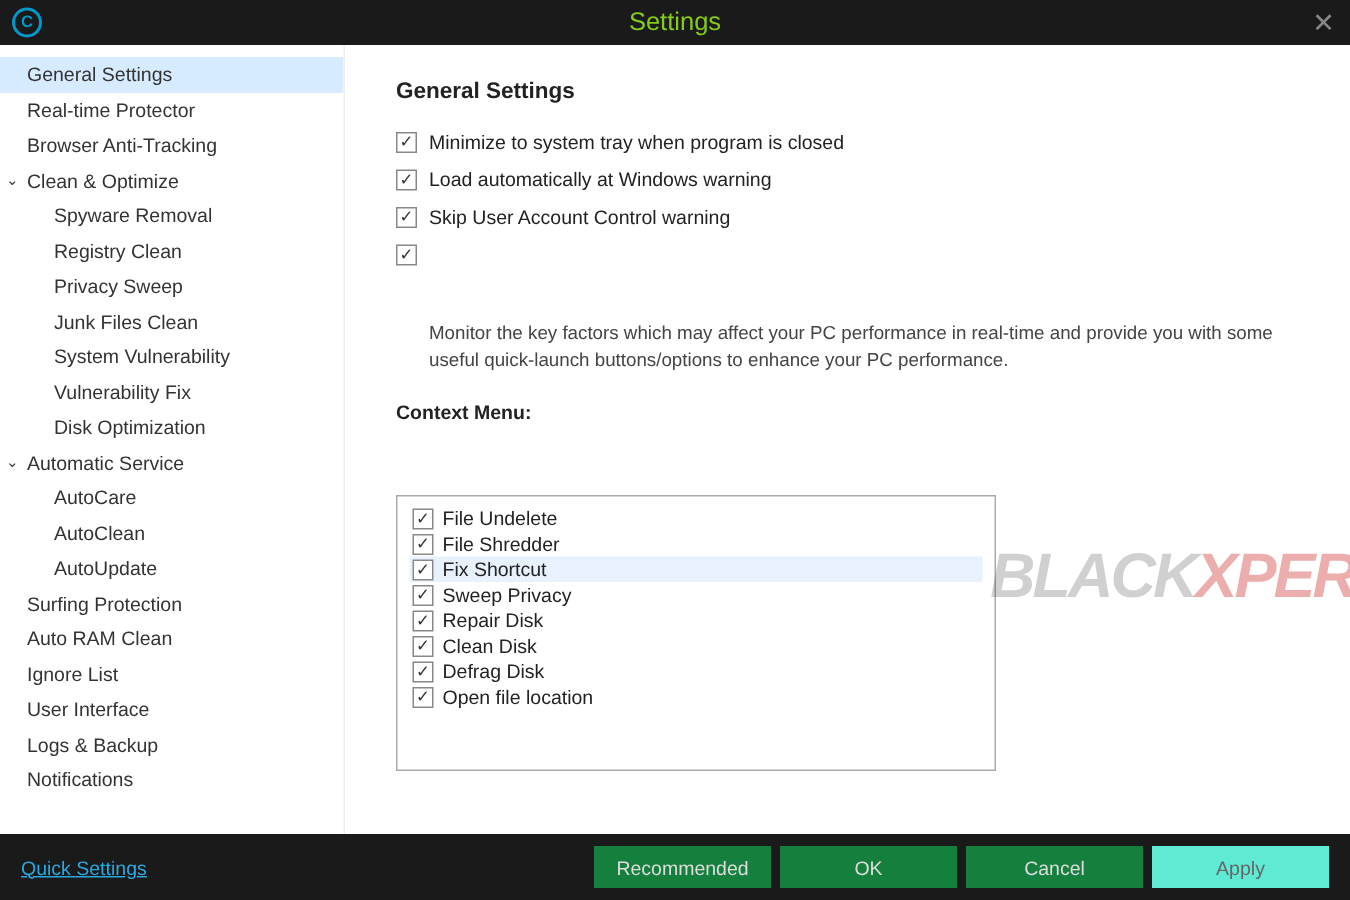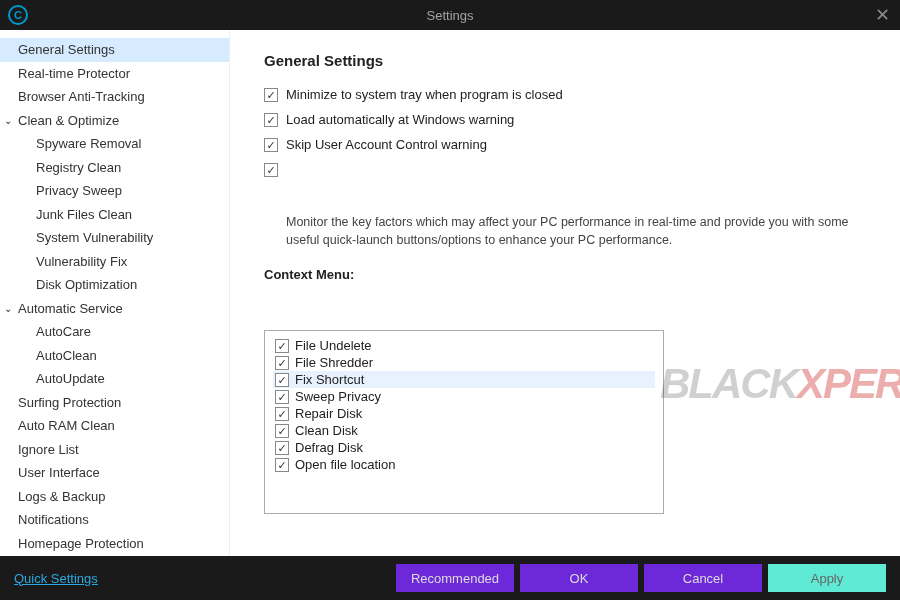--- a/index.html
+++ b/index.html
@@ -1,19 +1,19 @@
 <!DOCTYPE html>
 <html><head>
   <meta charset="utf-8">
   <style>
     * { box-sizing: border-box; margin: 0; padding: 0; }
     body { font-family: "Segoe UI", Tahoma, sans-serif; font-size: 13px; background: #fff; width: 900px; height: 600px; overflow: hidden; display: flex; flex-direction: column; }
     .titlebar { background: #1a1a1a; color: #999; height: 30px; display: flex; align-items: center; position: relative; }
     .titlebar-logo { width: 20px; height: 20px; margin-left: 8px; border: 2px solid #0099cc; border-radius: 50%; display: flex; align-items: center; justify-content: center; font-size: 11px; color: #0099cc; font-weight: bold; }
-    .titlebar-title { position: absolute; left: 50%; transform: translateX(-50%); color: #a3a3a3; font-size: 13px; }
+    .titlebar-title { position: absolute; left: 50%; transform: translateX(-50%); color: #84cc16; font-size: 17px; }
     .titlebar-close { position: absolute; right: 10px; color: #888; font-size: 18px; cursor: pointer; }
     .main { flex: 1; display: flex; background: #fff; overflow: hidden; }
     .sidebar { width: 230px; background: #fff; border-right: 1px solid #eee; padding: 8px 0; overflow-y: auto; color: #333; }
     .nav-item { padding: 2px 14px; cursor: pointer; white-space: nowrap; font-size: 13px; line-height: 1.5; }
     .nav-item.level-1 { padding-left: 36px; }
     .nav-item.selected { background: #d6ebff; }
     .nav-group { display: flex; align-items: center; padding: 2px 2px 2px 4px; cursor: pointer; font-size: 13px; line-height: 1.5; }
     .nav-chevron { width: 14px; display: inline-block; font-size: 10px; transform: rotate(0deg); }
     .nav-chevron.open { transform: rotate(0deg); }
     .content { flex: 1; padding: 22px 34px; overflow-y: auto; color: #222; }
@@ -22,21 +22,21 @@
     .opt-chk { width: 14px; height: 14px; border: 1px solid #888; margin-right: 8px; margin-top: 1px; display: inline-flex; align-items: center; justify-content: center; font-size: 11px; line-height: 1; background: #fff; cursor: pointer; }
     .opt-chk.checked::before { content: "✓"; color: #333; }
     .desc { padding-left: 22px; color: #444; font-size: 12.5px; line-height: 1.45; margin-bottom: 18px; margin-top: 36px; }
     .section-label { font-weight: bold; font-size: 13px; margin-bottom: 6px; margin-top: 6px; }
     .ctx-box { border: 1px solid #aaa; width: 400px; height: 184px; padding: 6px 8px; margin-top: 48px; }
     .ctx-row { display: flex; align-items: center; padding: 1px 2px; font-size: 13px; }
     .ctx-row.hl { background: #e8f2ff; }
     .footer { background: #1a1a1a; height: 44px; display: flex; align-items: center; padding: 0 14px; }
     .quick-link { color: #2aa8e0; text-decoration: underline; font-size: 13px; cursor: pointer; }
     .footer-spacer { flex: 1; }
-    .btn { background: #6d28d9; color: #ddd; border: none; min-width: 118px; height: 28px; margin-left: 6px; font-size: 13px; cursor: pointer; padding: 0 10px; }
+    .btn { background: #15803d; color: #ddd; border: none; min-width: 118px; height: 28px; margin-left: 6px; font-size: 13px; cursor: pointer; padding: 0 10px; }
     .btn.disabled { background: #5eead4; color: #666; cursor: default; }
     .watermark { position: absolute; top: 330px; left: 430px; pointer-events: none; font-size: 42px; font-weight: 900; font-style: italic; color: rgba(40,40,40,0.22); letter-spacing: -2px; white-space: nowrap; }
     .watermark .xp { color: rgba(200,20,20,0.35); }
     .watermark .tri { position: absolute; left: 150px; top: -30px; width: 0; height: 0; border-left: 35px solid transparent; border-right: 35px solid transparent; border-bottom: 90px solid rgba(200,20,20,0.28); transform: skewX(-8deg); z-index: -1; }
   </style>
 </head>
 <body>
 
 <div class="titlebar">
   <div class="titlebar-logo">C</div>
@@ -66,21 +66,20 @@
       </div>
       <div class="nav-item level-1">AutoCare</div>
       <div class="nav-item level-1">AutoClean</div>
       <div class="nav-item level-1">AutoUpdate</div>
       <div class="nav-item" style="padding-left: 18px;">Surfing Protection</div>
       <div class="nav-item" style="padding-left: 18px;">Auto RAM Clean</div>
       <div class="nav-item" style="padding-left: 18px;">Ignore List</div>
       <div class="nav-item" style="padding-left: 18px;">User Interface</div>
       <div class="nav-item" style="padding-left: 18px;">Logs &amp; Backup</div>
       <div class="nav-item" style="padding-left: 18px;">Notifications</div>
-      <div class="nav-item" style="padding-left: 18px;">Homepage Protection</div>
     </div>
 
   <div class="content" style="position:relative;">
     <h2>General Settings</h2>
 
     <div id="opts">
         <div class="opt-row">
           <span class="opt-chk checked"></span>
           <span>Minimize to system tray when program is closed</span>
         </div>

